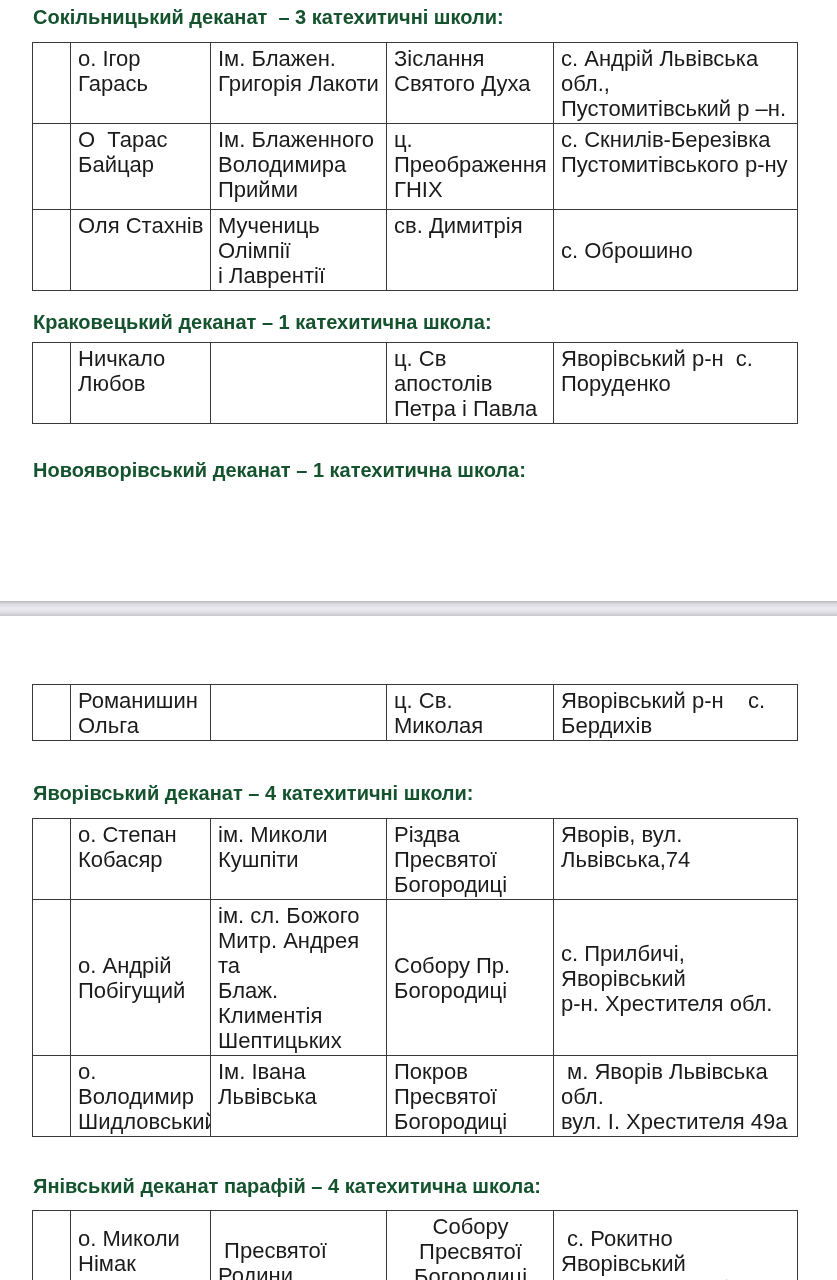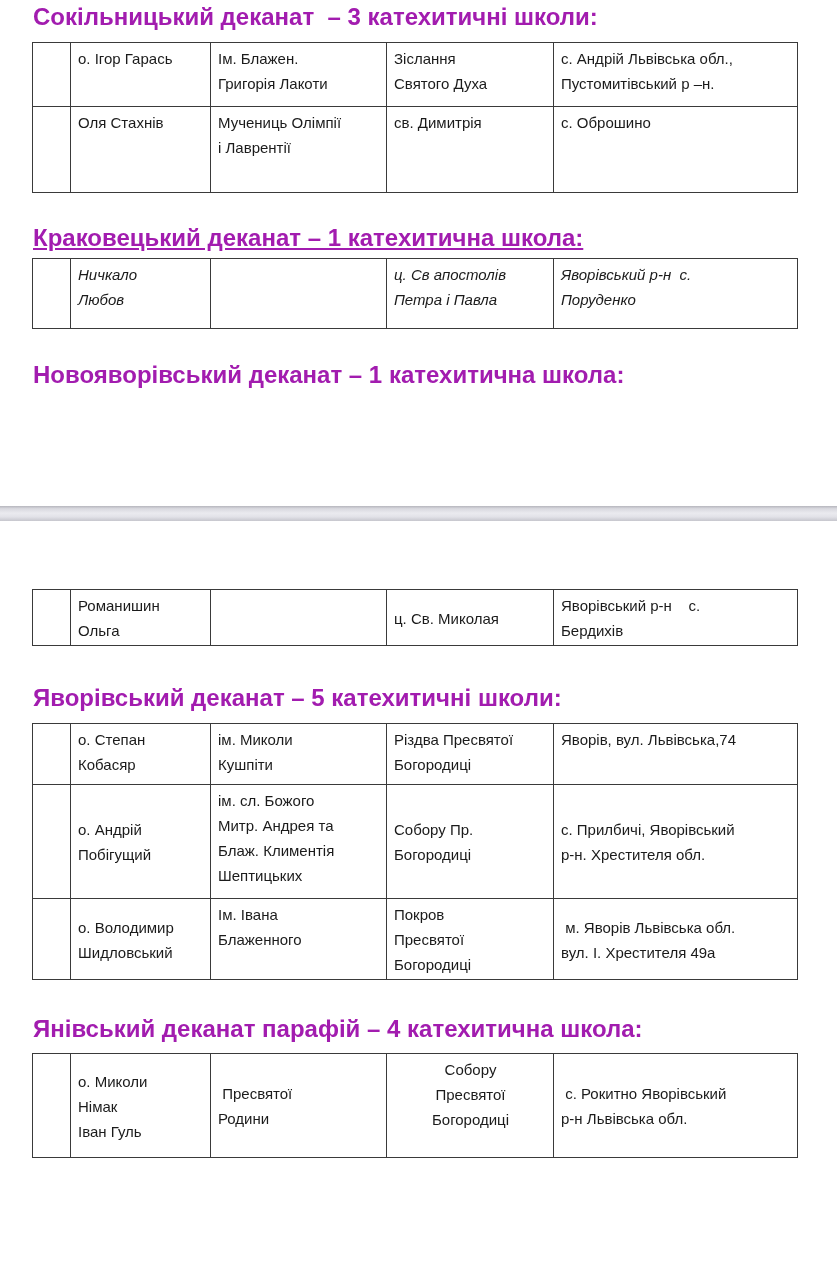--- a/index.html
+++ b/index.html
@@ -14,50 +14,50 @@
     font-family: "Liberation Sans", "DejaVu Sans", sans-serif;
     color: #1b1b1b;
   }
   .page {
     position: relative;
     width: 837px;
     height: 1280px;
     background: #ffffff;
   }
   h2.sec-heading {
-    font-size: 24px;
+    font-size: 20px;
     line-height: 22px;
     font-weight: bold;
     margin: 0 0 0 33px;
-    color: #a21caf;
+    color: #14532d;
     white-space: pre-line;
   }
   #hd0 { margin-top: 6px; }
   #tbl0 { margin-top: 14px; }
-  #hd1 { margin-top: 34px; text-decoration: underline; }
-  #tbl1 { margin-top: 9px; font-style: italic; }
+  #hd1 { margin-top: 20px; }
+  #tbl1 { margin-top: 9px; }
   #hd2 { margin-top: 35px; }
   #pbreak { margin-top: 120px; }
   #tbl2 { margin-top: 68px; }
   #hd3 { margin-top: 41px; }
   #tbl3 { margin-top: 14px; }
   #hd4 { margin-top: 38px; }
   #tbl4 { margin-top: 13px; }
 
   table.grid {
     border-collapse: collapse;
     table-layout: fixed;
     margin-left: 32px;
     width: 765px;
     background: #ffffff;
   }
   table.grid td {
     border: 1px solid #3a3a3a;
     padding: 3px 6px 2px 7px;
-    font-size: 15px;
+    font-size: 22px;
     line-height: 25px;
     vertical-align: top;
     text-align: left;
     white-space: pre-line;
     overflow: hidden;
     color: #1b1b1b;
   }
   col.c0 { width: 38px; }
   col.c1 { width: 140px; }
   col.c2 { width: 176px; }
@@ -118,20 +118,33 @@
           <td>о. Ігор Гарась</td>
           <td>Ім. Блажен.
 Григорія Лакоти</td>
           <td>Зіслання
 Святого Духа</td>
           <td>с. Андрій Львівська обл.,
 Пустомитівський р –н.</td>
         </tr>
         <tr>
           <td></td>
+          <td>О&nbsp;&nbsp;Тарас
+Байцар</td>
+          <td>Ім. Блаженного
+Володимира
+Прийми</td>
+          <td>ц.
+Преображення
+ГНІХ</td>
+          <td>с. Скнилів-Березівка
+Пустомитівського р-ну</td>
+        </tr>
+        <tr>
+          <td></td>
           <td>Оля Стахнів</td>
           <td>Мучениць Олімпії
 і Лаврентії</td>
           <td>св. Димитрія</td>
           <td>с. Оброшино</td>
         </tr>
       </tbody>
   </table>
 
   <h2 class="sec-heading" id="hd1">Краковецький деканат – 1 катехитична школа:</h2>
@@ -175,21 +188,21 @@
           <td>Романишин
 Ольга</td>
           <td></td>
           <td>ц. Св. Миколая</td>
           <td>Яворівський р-н&nbsp;&nbsp;&nbsp;&nbsp;с.
 Бердихів</td>
         </tr>
       </tbody>
   </table>
 
-  <h2 class="sec-heading" id="hd3">Яворівський деканат – 5 катехитичні школи:</h2>
+  <h2 class="sec-heading" id="hd3">Яворівський деканат – 4 катехитичні школи:</h2>
   <table class="grid" id="tbl3">
     <colgroup>
         <col class="c0">
         <col class="c1">
         <col class="c2">
         <col class="c3">
         <col class="c4">
       </colgroup>
     <tbody>
         <tr>
@@ -213,21 +226,21 @@
           <td>Собору Пр.
 Богородиці</td>
           <td>с. Прилбичі, Яворівський
 р-н. Хрестителя обл.</td>
         </tr>
         <tr>
           <td></td>
           <td>о. Володимир
 Шидловський</td>
           <td>Ім. Івана
-Блаженного</td>
+Львівська</td>
           <td>Покров
 Пресвятої
 Богородиці</td>
           <td>&nbsp;м. Яворів Львівська обл.
 вул. І. Хрестителя 49а</td>
         </tr>
       </tbody>
   </table>
 
   <h2 class="sec-heading" id="hd4">Янівський деканат парафій – 4 катехитична школа:</h2>

